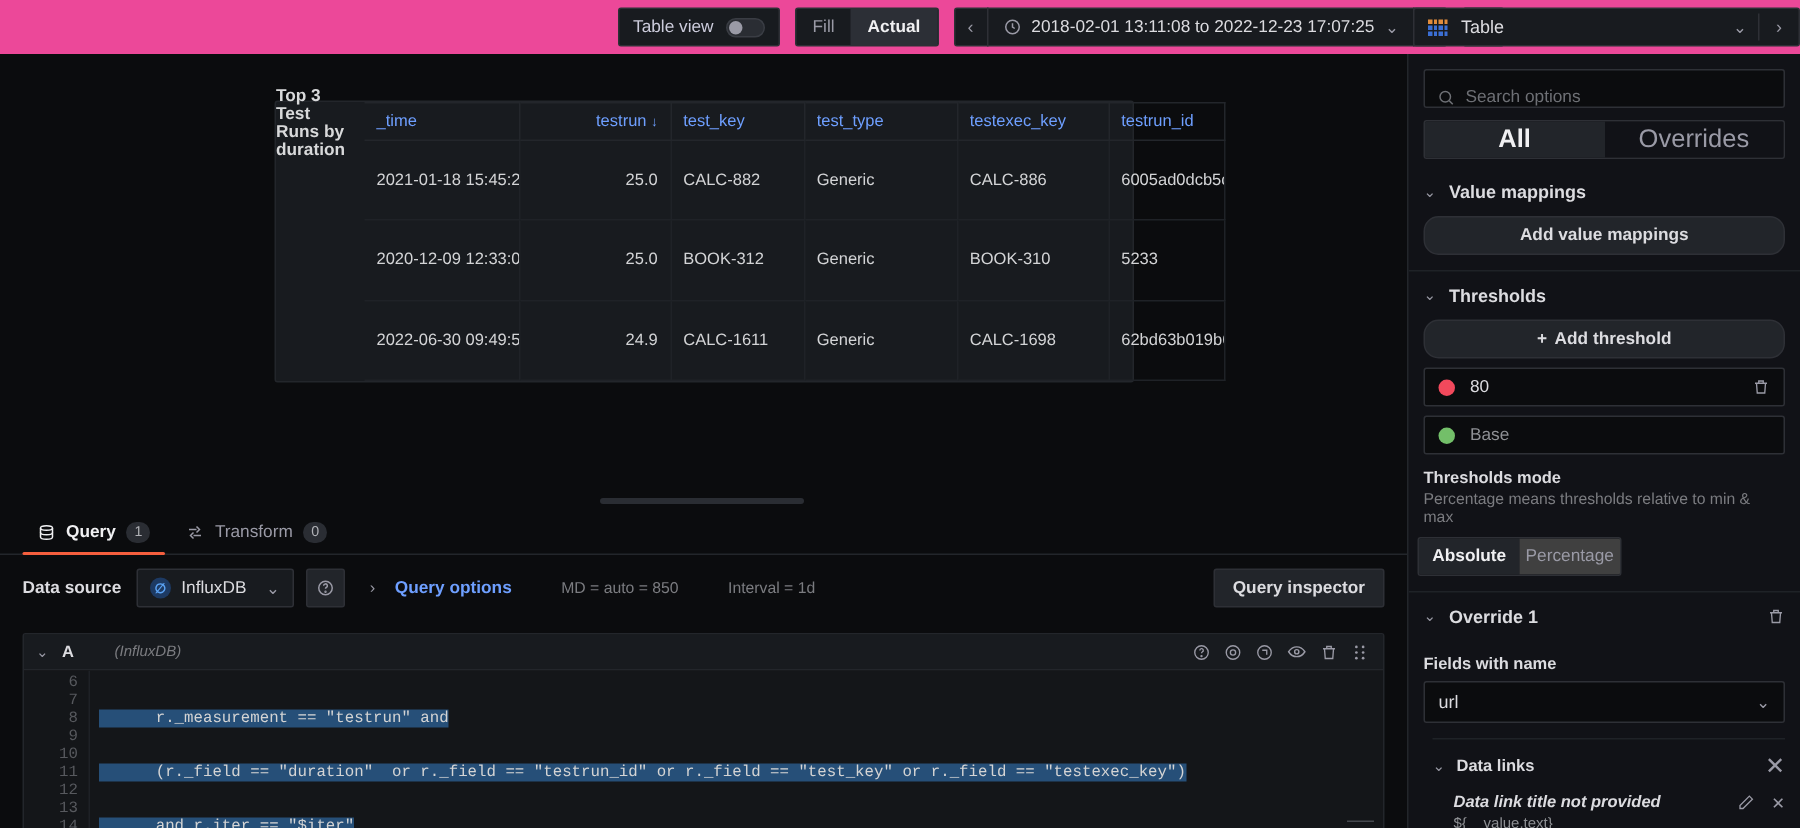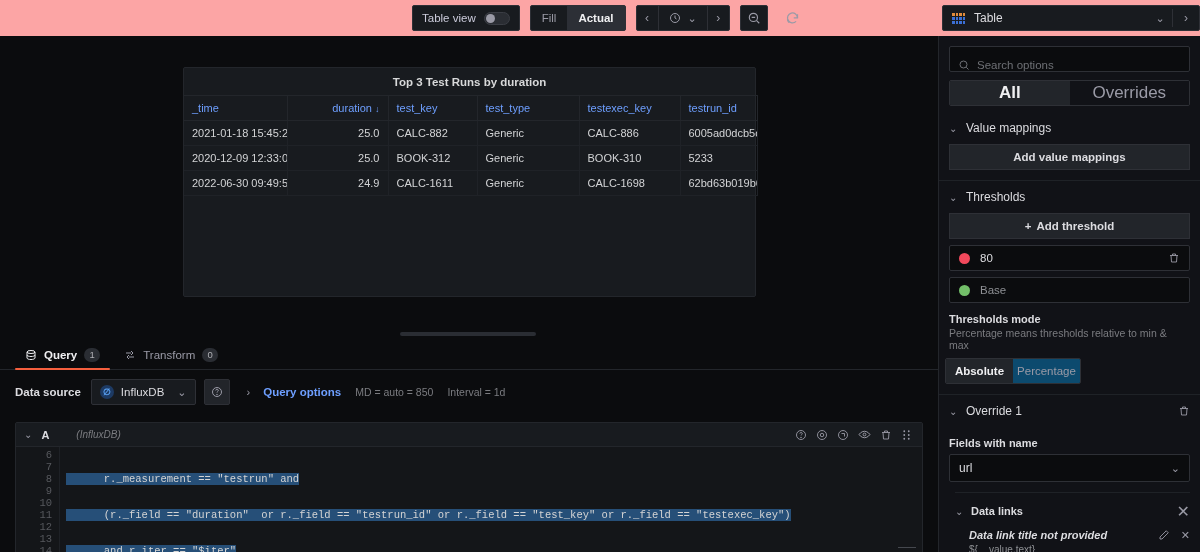--- a/index.html
+++ b/index.html
@@ -8,21 +8,21 @@
     background: #0b0c0e;
     font-family: "Liberation Sans", sans-serif;
     color: #ccccdc;
     overflow: hidden;
   }
   body { position: relative; }
 
   
   .toolbar {
     position: absolute; top: 0; left: 0; width: 1200px; height: 36px;
-    background: #fca5a5;
+    background: #ec4899;
     display: flex; align-items: center;
   }
   .tb-center {
     position: absolute; left: 412px; top: 5px;
     display: flex; align-items: center; gap: 10px;
   }
   .tbgroup {
     display: flex; align-items: center;
     border: 1px solid #2e3036; border-radius: 2px;
     background: #181b1f; height: 26px;
@@ -83,23 +83,23 @@
   .tbl-icon { width: 13px; height: 11px; display: grid;
     grid-template-columns: repeat(4,1fr); grid-template-rows: repeat(3,1fr); gap: 1px; }
   .tbl-icon i { background: #3b6fd4; display:block; }
   .tbl-icon i.h { background: #e08c3c; }
 
   
   .main-left { position: absolute; left: 0; top: 36px; width: 938px; height: 516px; background:#0b0c0e; }
 
   
   .panel {
-    position: absolute; left: 183px; top: 31px; width: 573px; height: 230px;
+    position: absolute; left: 183px; top: 31px; width: 573px; height: 188px;
     background: #181b1f; border: 1px solid #23262b; border-radius: 2px;
-    display: flex; flex-direction: column;
+    display: flex; flex-direction: row; gap: 13px;
   }
   .panel-title {
     height: 27px; display: flex; align-items: center; justify-content: center;
     font-size: 11.5px; font-weight: bold; color: #d8d9da;
   }
   .tbl { width: 100%; border-collapse: collapse; table-layout: fixed; }
   .tbl th {
     font-size: 11px; font-weight: normal; color: #6e9fff;
     text-align: left; padding: 6px 8px; height: 25px;
     border-top: 1px solid #23262b; border-bottom: 1px solid #23262b;
@@ -158,21 +158,21 @@
     font-size: 9px; color: #5ba3f5; font-weight: bold;
   }
   .ds-name { font-size: 11.5px; color: #dcdce0; }
   .help-btn {
     width: 26px; height: 26px; background: #22252a; border: 1px solid #2e3036;
     border-radius: 2px; display: flex; align-items: center; justify-content: center;
     color: #9a9aa6; font-size: 11px; cursor: pointer;
   }
   .qopt-arrow { color: #9a9aa6; font-size: 11px; margin-left: 9px; cursor: pointer; }
   .qopt-link { font-size: 11.5px; color: #6e9fff; font-weight: bold; cursor: pointer; margin-left: 5px; }
-  .qopt-meta { font-size: 10.5px; color: #7b7c80; margin-left: 6px; }
+  .qopt-meta { font-size: 10.5px; color: #7b7c80; margin-left: 25px; }
   .qinsp-btn {
     position: absolute; right: 15px; top: 9px;
     height: 26px; padding: 0 12px; background: #22252a;
     border: 1px solid #2e3036; border-radius: 2px;
     display: flex; align-items: center; font-size: 11.5px; color: #dcdce0;
     cursor: pointer; font-weight: bold;
   }
 
   
   .qeditor {
@@ -232,47 +232,47 @@
     font-size: 17px; color: #9a9aa6; cursor: pointer; background: #111217;
   }
   .tabs2 div.active { background: #22252a; color: #f0f0f2; font-weight: bold; }
 
   .sect { border-bottom: 1px solid #1f2227; padding: 0 0 10px 0; }
   .sect-head {
     display: flex; align-items: center; gap: 9px; height: 32px; padding: 0 10px;
     cursor: pointer;
   }
   .sect-chev { color: #9a9aa6; font-size: 10px; width: 8px; }
-  .sect-title { font-size: 12px; font-weight: normal; color: #dcdce0; }
+  .sect-title { font-size: 12px; font-weight: bold; color: #dcdce0; }
   .sect-del { margin-left: auto; color: #9a9aa6; cursor: pointer; }
 
   .wide-btn {
     margin: 0 10px; height: 26px; background: #22252a; border: 1px solid #2e3036;
-    border-radius: 0; display: flex; align-items: center; justify-content: center;
+    border-radius: 10px; display: flex; align-items: center; justify-content: center;
     font-size: 11.5px; color: #dcdce0; cursor: pointer; font-weight: bold; gap: 5px;
   }
   .thr-row {
     margin: 6px 10px 0 10px; height: 26px; background: #0b0c0e;
     border: 1px solid #2e3036; border-radius: 2px;
     display: flex; align-items: center; padding: 0 9px; gap: 10px;
   }
   .dot { width: 11px; height: 11px; border-radius: 50%; flex: 0 0 11px; }
   .thr-val { font-size: 11.5px; color: #dcdce0; flex: 1; }
   .thr-val.muted { color: #8e9094; }
   .thr-del { color: #9a9aa6; cursor: pointer; }
 
   .fld-label { font-size: 11px; font-weight: bold; color: #dcdce0; padding: 10px 10px 0 10px; }
   .fld-desc { font-size: 10.5px; color: #7b7c80; padding: 2px 28px 0 10px; }
   .seg2 {
     display: flex; margin: 7px 10px 0 6px; height: 26px; width: 136px;
     border: 1px solid #2e3036; border-radius: 2px; overflow: hidden;
   }
   .seg2 div {
     flex: 1; display: flex; align-items: center; justify-content: center;
-    font-size: 11.5px; color: #9a9aa6; cursor: pointer; background: #0c4a6e;
+    font-size: 11.5px; color: #9a9aa6; cursor: pointer; background: #404040;
   }
   .seg2 div.active { background: #22252a; color: #f0f0f2; font-weight: bold; }
 
   .sel-box {
     margin: 5px 10px 0 10px; height: 28px; background: #0b0c0e;
     border: 1px solid #2e3036; border-radius: 2px;
     display: flex; align-items: center; padding: 0 9px; cursor: pointer;
   }
   .sel-box .v { font-size: 12px; color: #dcdce0; flex: 1; }
   .sel-box .c { color: #9a9aa6; font-size: 11px; }
@@ -308,20 +308,21 @@
 
     <div class="tbgroup timerow">
       <div class="tarrow">‹</div>
       <div class="timepick">
         <span>
           <svg width="12" height="12" viewBox="0 0 24 24" fill="none" stroke="#9a9aa6" stroke-width="2">
               <circle cx="12" cy="12" r="9"></circle>
               <path d="M12 7v5l3 2"></path>
             </svg>
         </span>
+        <span>2018-02-01 13:11:08 to 2022-12-23 17:07:25</span>
         <span class="viz-chev" style="width:auto">⌄</span>
       </div>
       <div class="tarrow r">›</div>
     </div>
 
     <div class="iconbtn-sq">
       <svg width="14" height="14" viewBox="0 0 24 24" fill="none" stroke="#9a9aa6" stroke-width="2">
           <circle cx="11" cy="11" r="7"></circle>
           <path d="M8 11h6M16.5 16.5L21 21"></path>
         </svg>
@@ -369,21 +370,21 @@
         <col style="width:103px">
           <col style="width:101px">
           <col style="width:89px">
         <col style="width:102px">
           <col style="width:101px">
           <col style="width:77px">
       </colgroup>
       <thead>
         <tr>
           <th>_time</th>
-          <th class="num"><span>duration</span><span class="sort-arrow">↓</span></th>
+          <th class="num"><span>testrun</span><span class="sort-arrow">↓</span></th>
           <th>test_key</th>
           <th>test_type</th>
           <th>testexec_key</th>
           <th>testrun_id</th>
         </tr>
       </thead>
       <tbody>
         <tr>
           <td>2021-01-18 15:45:22</td>
           <td class="num">25.0</td>
@@ -448,20 +449,21 @@
       <svg width="12" height="12" viewBox="0 0 24 24" fill="none" stroke="#9a9aa6" stroke-width="2">
           <circle cx="12" cy="12" r="9"></circle>
           <path d="M9.5 9a2.5 2.5 0 113.5 2.3c-.7.4-1 .9-1 1.7"></path>
           <circle cx="12" cy="17" r="0.6" fill="#9a9aa6"></circle>
         </svg>
     </div>
     <span class="qopt-arrow">›</span>
     <span class="qopt-link">Query options</span>
     <span class="qopt-meta">MD = auto = 850</span>
     <span class="qopt-meta">Interval = 1d</span>
+    <div class="qinsp-btn">Query inspector</div>
   </div>
 
   <div class="qeditor">
     <div class="qe-head">
       <span class="qe-chev">⌄</span>
       <span class="qe-ref">A</span>
       <span class="qe-ds">(InfluxDB)</span>
       <div class="qe-actions">
         <span class="qe-ic">
           <svg width="12" height="12" viewBox="0 0 24 24" fill="none" stroke="#9a9aa6" stroke-width="1.8">

